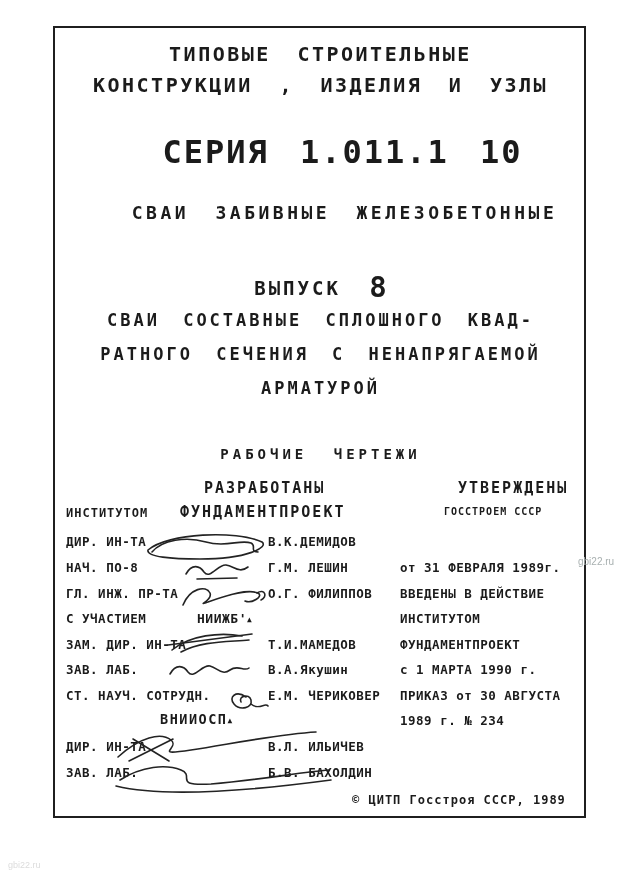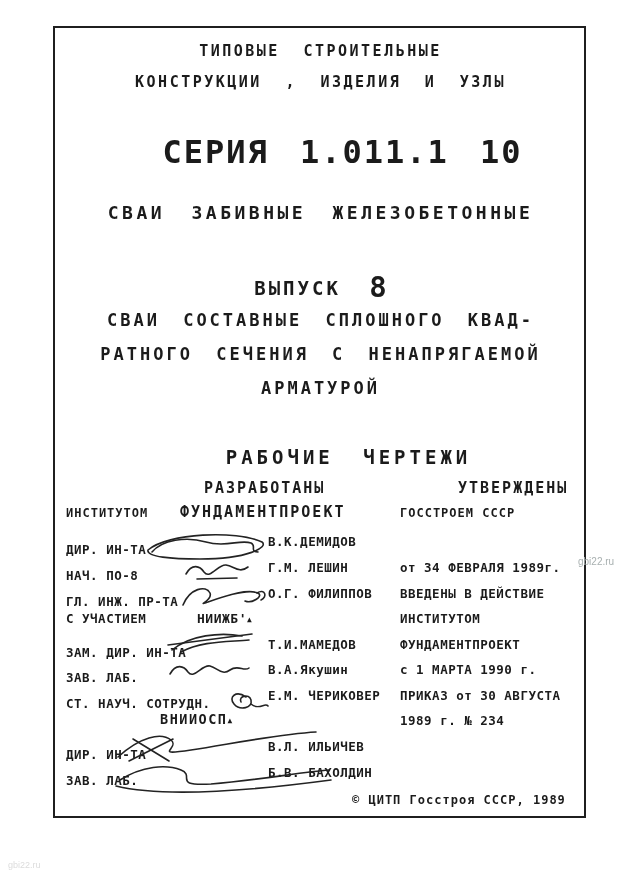--- a/index.html
+++ b/index.html
@@ -10,40 +10,40 @@
     overflow:hidden;
     font-family:"DejaVu Sans Mono", monospace;
     color:#1b1b1b;
   }
   .doc-box{
     position:absolute;left:53px;top:26px;width:533px;height:792px;
     border:2px solid #1f1f1f;
     box-sizing:border-box;
   }
   .t{position:absolute;left:53px;width:535px;text-align:center;font-weight:700;white-space:nowrap;}
-  .header-line{font-size:15px;letter-spacing:2.5px;word-spacing:12px;}
+  .header-line{font-size:20px;letter-spacing:2.5px;word-spacing:12px;}
   .series{font-size:32px;letter-spacing:2px;word-spacing:10px;padding-left:22px;}
-  .main-title{font-size:18px;letter-spacing:3.5px;word-spacing:12px;}
+  .main-title{font-size:18px;letter-spacing:3.5px;word-spacing:12px;margin-left:24px;}
   .issue-wrap{font-size:19px;letter-spacing:3px;word-spacing:14px;}
   .issue-num{font-size:29px;letter-spacing:0;vertical-align:-2px;}
   .subtitle{font-size:17px;letter-spacing:3px;word-spacing:10px;}
-  .section-title{font-size:19px;letter-spacing:4px;word-spacing:14px;padding-left:28px;}
+  .section-title{font-size:14px;letter-spacing:4px;word-spacing:14px;}
   .col-heading{position:absolute;font-weight:700;font-size:15px;letter-spacing:2px;white-space:nowrap;margin-left:44px;}
   .org-label{position:absolute;left:66px;top:506px;font-weight:700;font-size:12px;letter-spacing:1px;}
   .org-name{position:absolute;left:180px;top:503px;font-weight:700;font-size:15px;letter-spacing:2px;}
   .lrow{position:absolute;left:66px;width:330px;height:18px;}
-  .lrow .role{position:absolute;left:0;top:8px;font-weight:700;font-size:12.5px;letter-spacing:0.5px;white-space:nowrap;}
+  .lrow .role{position:absolute;left:0;top:0;font-weight:700;font-size:12.5px;letter-spacing:0.5px;white-space:nowrap;}
   .lrow .pname{position:absolute;left:202px;top:0;font-weight:700;font-size:12.5px;letter-spacing:0.5px;white-space:nowrap;}
   .participation{position:absolute;left:66px;font-weight:700;font-size:12.5px;letter-spacing:0.5px;white-space:nowrap;}
   .participation .porg{position:absolute;left:131px;top:0;font-size:13px;}
   .participation .tri{font-size:8px;vertical-align:1px;}
   .org2{position:absolute;left:160px;font-weight:700;font-size:13.5px;letter-spacing:1.5px;white-space:nowrap;}
   .org2 .tri{font-size:8px;vertical-align:1px;}
   .ac{position:absolute;left:400px;font-weight:700;font-size:12.5px;letter-spacing:0.5px;white-space:nowrap;}
-  .ac.big{font-size:12px;letter-spacing:1px;}
+  .ac.big{font-size:10px;letter-spacing:1px;margin-left:44px;}
   .copyright{position:absolute;left:352px;top:793px;font-weight:700;font-size:12px;letter-spacing:1px;white-space:nowrap;}
   .wm-right{position:absolute;left:578px;top:556px;font-family:"Liberation Sans",sans-serif;font-size:10px;color:#a8b0b0;white-space:nowrap;}
   .wm-bl{position:absolute;left:8px;top:860px;font-family:"Liberation Sans",sans-serif;font-size:9px;color:#dcdcdc;white-space:nowrap;}
   .sig-layer{position:absolute;left:0;top:0;pointer-events:none;}
   .sig-layer path{fill:none;stroke:#232323;stroke-width:1.6;stroke-linecap:round;stroke-linejoin:round;}
 </style>
 </head>
 <body>
 
 <div class="page">
@@ -110,21 +110,21 @@
   <div class="lrow" style="top:739px">
     <span class="role">ДИР. ИН-ТА</span>
     <span class="pname">В.Л. ИЛЬИЧЕВ</span>
   </div>
   <div class="lrow" style="top:765px">
     <span class="role">ЗАВ. ЛАБ.</span>
     <span class="pname">Б.В. БАХОЛДИН</span>
   </div>
 
   <div class="ac big" style="top:506px">ГОССТРОЕМ СССР</div>
-  <div class="ac" style="top:560px">от 34 ФЕВРАЛЯ 1989г.</div>
+  <div class="ac" style="top:560px">от 31 ФЕВРАЛЯ 1989г.</div>
   <div class="ac" style="top:586px">ВВЕДЕНЫ В ДЕЙСТВИЕ</div>
   <div class="ac" style="top:611px">ИНСТИТУТОМ</div>
   <div class="ac" style="top:637px">ФУНДАМЕНТПРОЕКТ</div>
   <div class="ac" style="top:662px">с 1 МАРТА 1990 г.</div>
   <div class="ac" style="top:688px">ПРИКАЗ от 30 АВГУСТА</div>
   <div class="ac" style="top:713px">1989 г.  № 234</div>
 
   <div class="copyright">© ЦИТП Госстроя СССР, 1989</div>
 
   <div class="wm-right">gbi22.ru</div>

